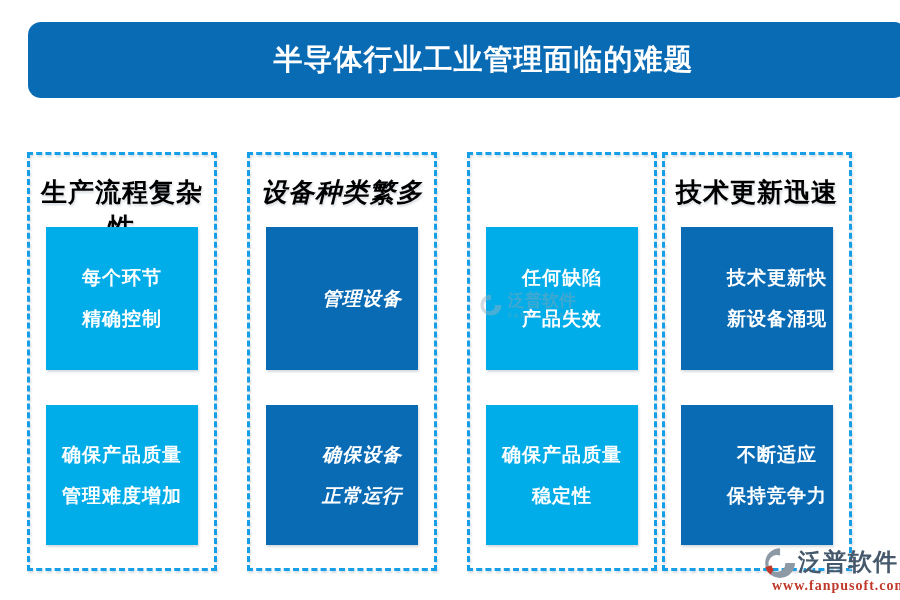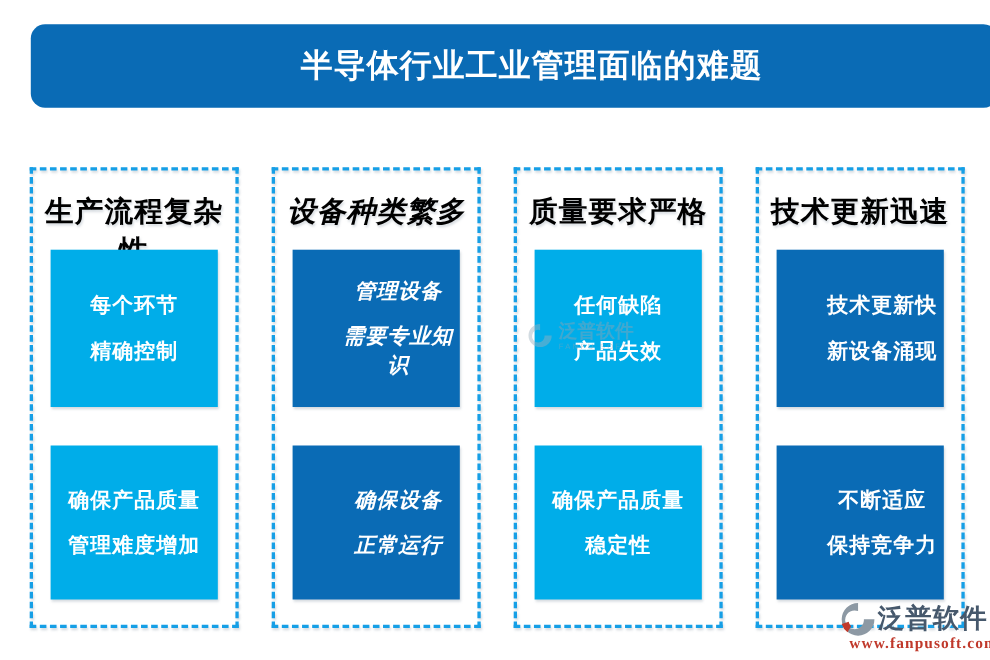--- a/index.html
+++ b/index.html
@@ -31,21 +31,21 @@
     top: 152px;
     width: 190px; height: 419px;
     border: 3px dashed #169fe6;
     box-sizing: border-box;
     filter: drop-shadow(1px 2px 1px rgba(90,110,130,0.25));
     background: transparent;
   }
   .col-0 { left: 27px; }
   .col-1 { left: 247px; font-style: italic; }
   .col-2 { left: 467px; }
-  .col-3 { left: 687px; }
+  .col-3 { left: 662px; }
 
   .column h2 {
     position: absolute;
     top: 20px; left: 0;
     width: 100%; margin: 0;
     text-align: center;
     font-size: 26px; font-weight: bold;
     color: #000000;
     letter-spacing: 1px;
   }
@@ -133,30 +133,28 @@
   <div class="box box2">
     <span>确保产品质量</span>
     <span>管理难度增加</span>
   </div>
 </section>
 
 <section class="column dark col-1">
   <h2>设备种类繁多</h2>
   <div class="box box1">
     <span>管理设备</span>
-    <span>需要专业知识</span>
   </div>
   <div class="box box2">
     <span>确保设备</span>
     <span>正常运行</span>
   </div>
 </section>
 
 <section class="column light col-2">
-  <h2>质量要求严格</h2>
   <div class="box box1">
     <span>任何缺陷</span>
     <span>产品失效</span>
   </div>
   <div class="box box2">
     <span>确保产品质量</span>
     <span>稳定性</span>
   </div>
 </section>
 

